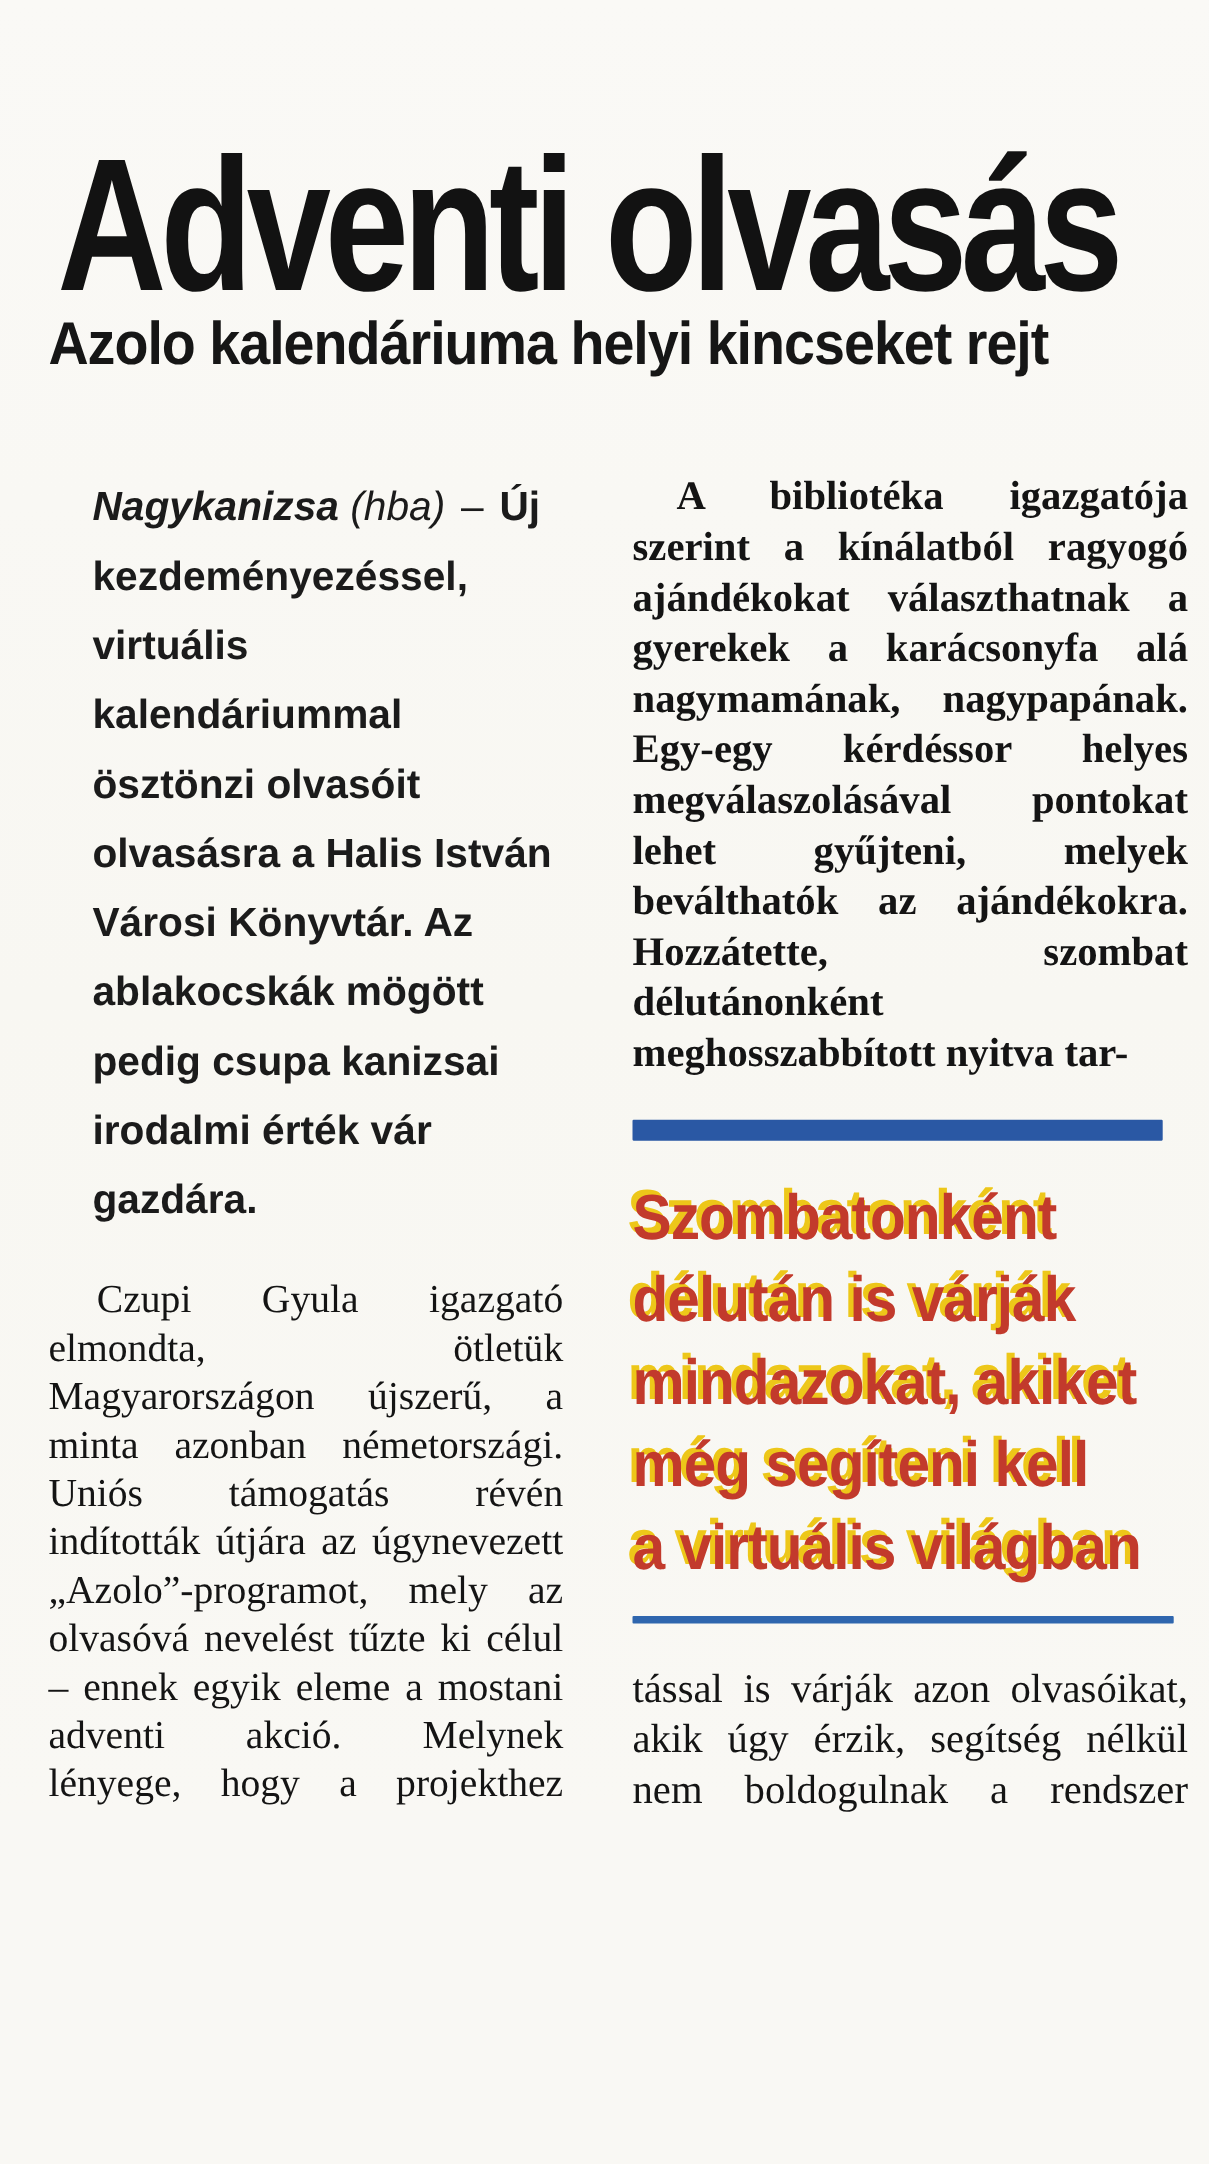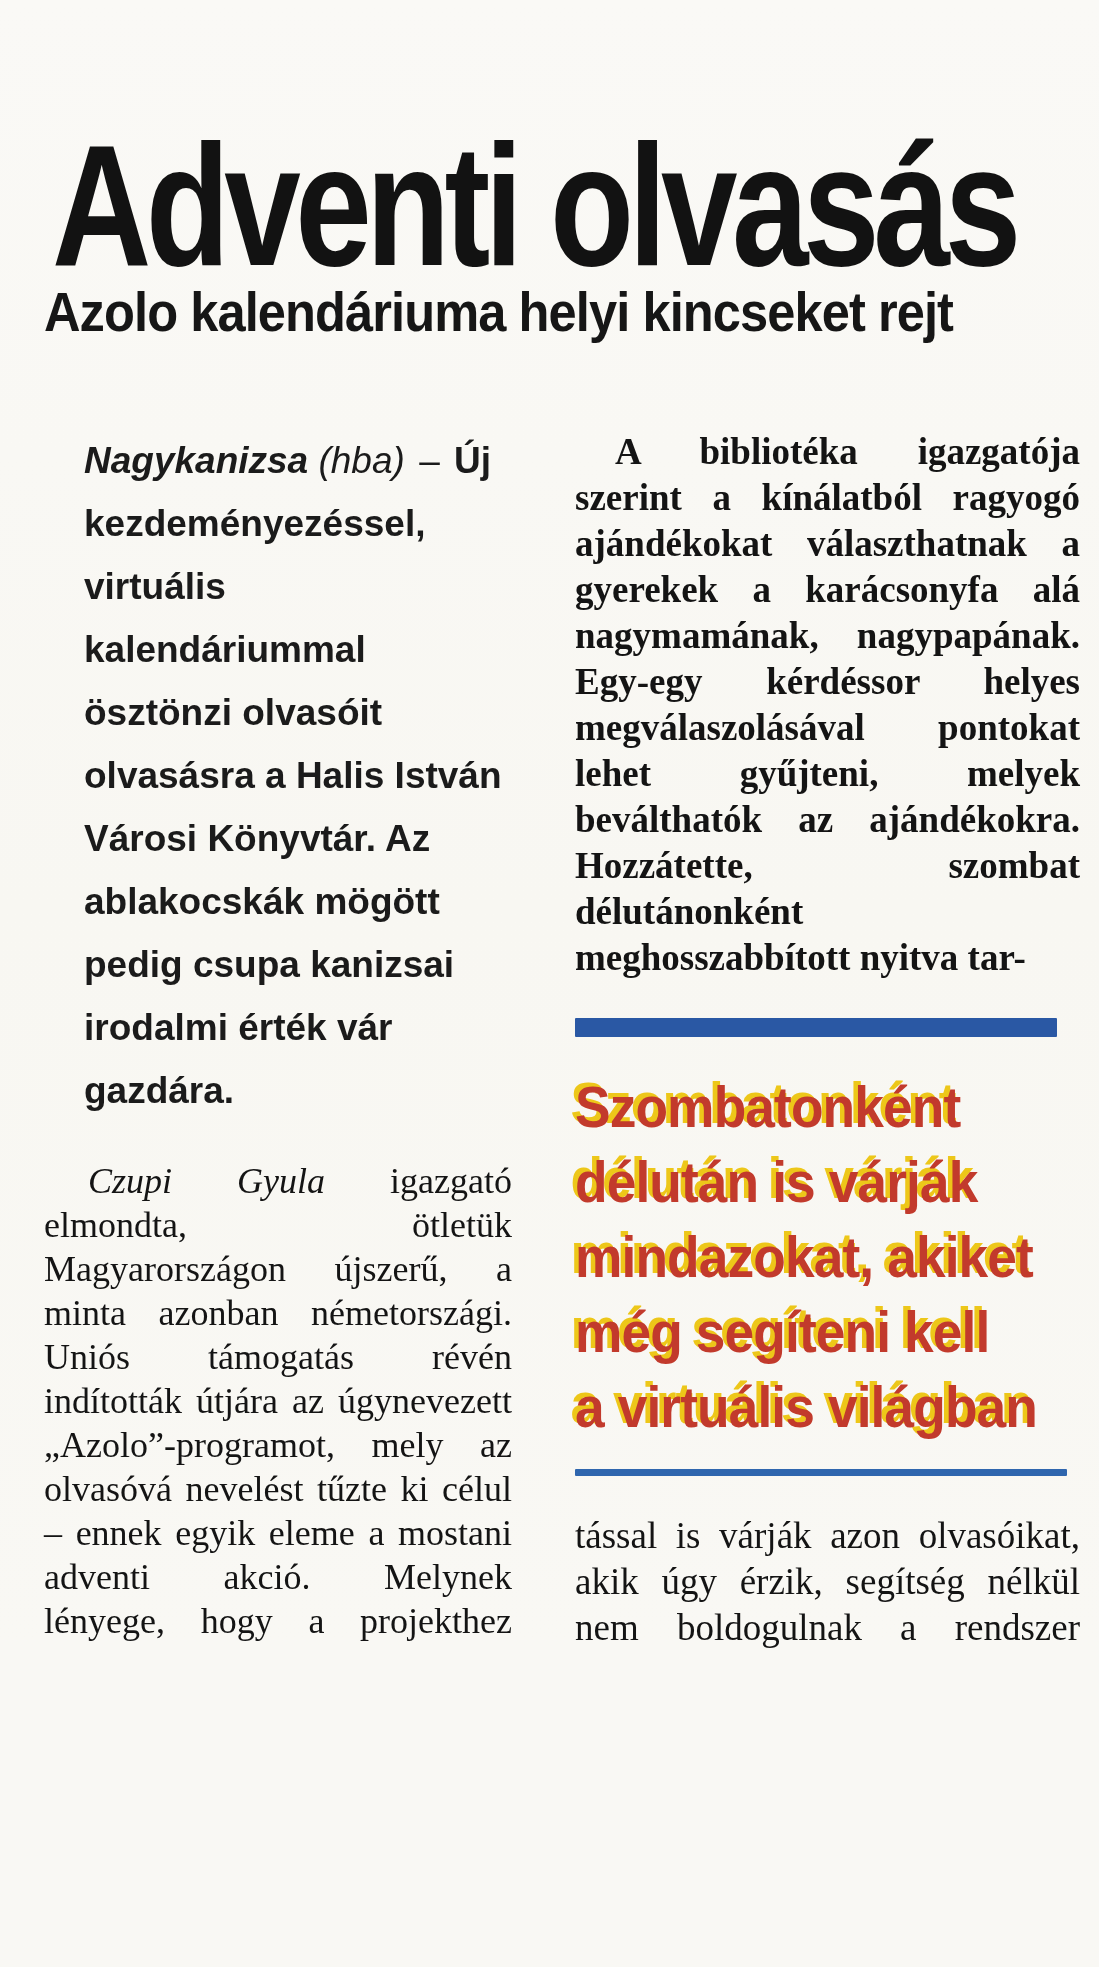--- a/index.html
+++ b/index.html
@@ -61,21 +61,21 @@
   .lead-byline  { font-style: italic; font-weight: 400; }
   .lead-sep     { font-weight: 400; padding: 0 4px; }
   .body-par {
     font-family: "Liberation Serif", serif;
     font-size: 36px;
     line-height: 44px;
     text-align: justify;
     color: #141414;
   }
   .col-left .body-par { margin-top: 28px; text-indent: 44px; }
-  .italic-name { font-style: italic; }
+  .italic-name { }
   .col-right {
     position: absolute;
     left: 575px; top: 392px;
     width: 505px;
   }
   .col-right .body-par { font-size: 37px; line-height: 46px; }
   .par-indent { text-indent: 40px; font-weight: bold; }
   .rule-thick {
     margin-top: 28px;
     width: 482px; height: 19px;

